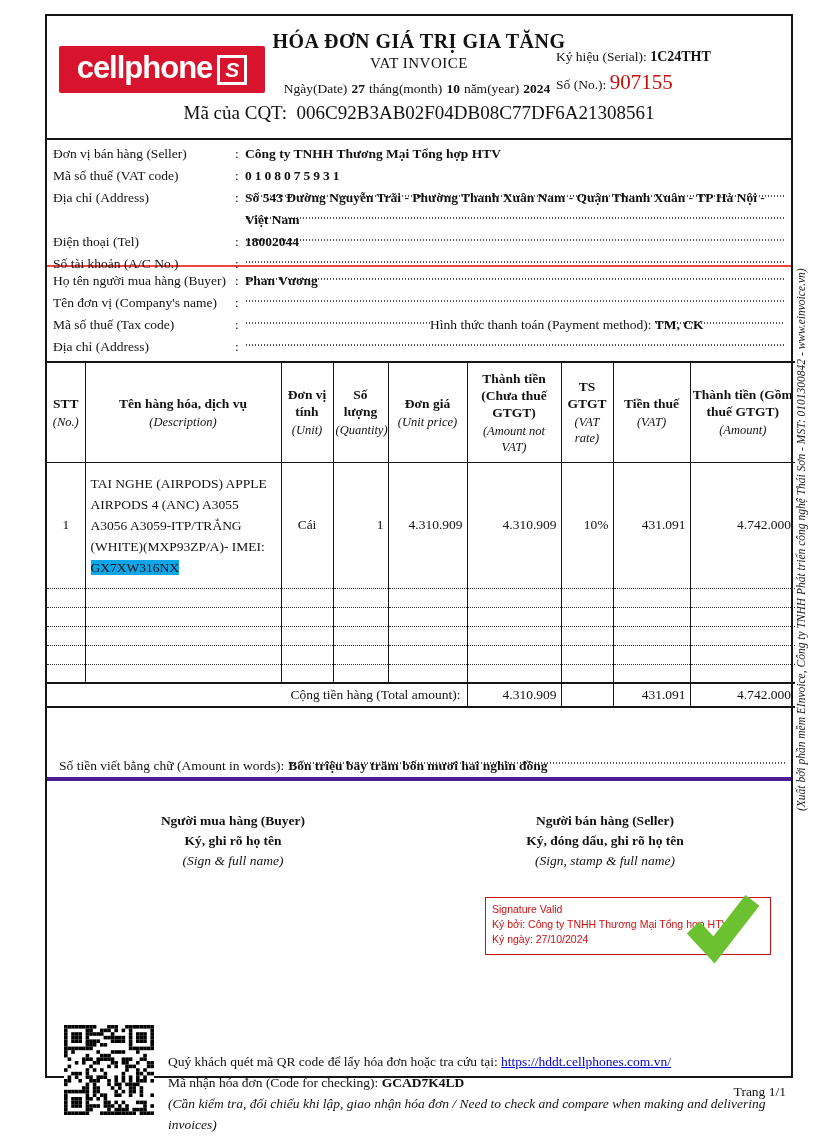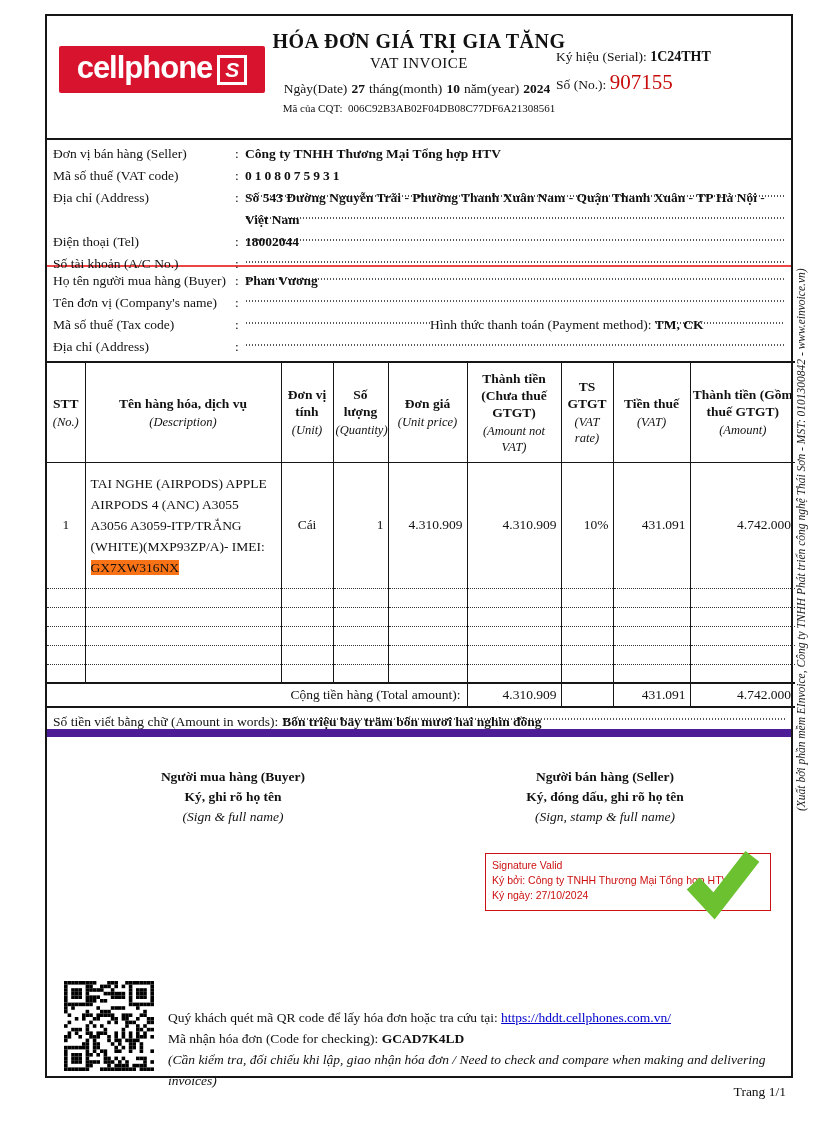--- a/index.html
+++ b/index.html
@@ -18,21 +18,21 @@
                font-size:21px; font-weight:bold; font-style:italic; }
   .title-block { text-align:center; padding-top:14px; }
   .title { font-size:20px; font-weight:bold; letter-spacing:0.5px; }
   .subtitle { font-size:15px; margin-top:2px; letter-spacing:0.5px; }
   .serial-block { position:absolute; right:10px; top:33px; text-align:left; font-size:13.5px; width:225px; }
   .serial-line b { font-size:14px; }
   .no-line { margin-top:5px; }
   .invoice-no { color:#c80b0b; font-size:21px; }
   .date-line { font-size:13.5px; margin-top:9px; }
   .date-line b { padding:0 4px; }
-  .cqt-line { font-size:11px; margin-top:5px; }
+  .cqt-line { font-size:19px; margin-top:5px; }
   .it { }
 
   
   .info-section { padding:3px 6px 0 6px; font-size:13.5px; }
   .sect-seller { height:127px; border-bottom:2px solid #ef4444; }
   .sect-buyer { height:94px; }
   .info-row { display:flex; line-height:22px; }
   .info-lbl { flex:0 0 182px; }
   .info-colon { flex:0 0 10px; }
   .info-val { flex:1 1 auto; min-width:0; }
@@ -46,31 +46,31 @@
   
   table { width:100%; border-collapse:collapse; table-layout:fixed; border-top:2px solid #161616; }
   th, td { border-left:1px solid #161616; vertical-align:middle; }
   th:first-child, td:first-child { border-left:none; }
   thead th { border-bottom:1px solid #161616; height:100px; text-align:center; padding:2px; }
   .h-vi { font-size:13.5px; font-weight:bold; line-height:17px; }
   .h-en { font-size:12.5px; font-style:italic; font-weight:normal; line-height:16px; margin-top:2px; }
   td { font-size:13.5px; }
   .item-row td { border-bottom:1px dotted #333; height:126px; }
   .desc-cell { padding:4px 5px; line-height:21px; text-align:left; vertical-align:middle; }
-  .hl { background:#f97316; }
+  .hl { background:#0ea5e9; }
   .c { text-align:center; }
   .r { text-align:right; padding-right:4px; }
   .empty-row td { border-bottom:1px dotted #333; height:19px; }
   .empty-row:last-of-type td { border-bottom:none; }
   .total-row td { border-top:2px solid #161616; border-bottom:2px solid #161616; height:24px; }
   .total-lbl { text-align:right; padding-right:6px; border-left:none !important; }
   .total-row td.noline { border-left:none; }
 
   
-  .words-row { display:flex; height:29px; line-height:24px; font-size:13.5px; padding:2px 6px 0 6px; border-bottom:8px solid #4c1d95; }
+  .words-row { display:flex; height:29px; line-height:24px; font-size:13.5px; padding:2px 6px 0 12px; border-bottom:4px solid #4c1d95;margin-top:44px; }
   .words-lbl { flex:0 0 auto; padding-right:4px; }
   .words-val { flex:1 1 auto; font-weight:bold; }
 
   
   .signatures { position:relative; height:238px; display:flex; }
   .sig-col { flex:1 1 50%; text-align:center; padding-top:32px; font-size:13.5px; position:relative; }
   .sig-t1 { font-weight:bold; }
   .sig-t2 { font-weight:bold; margin-top:4px; }
   .sig-t3 { font-style:italic; margin-top:4px; }
   .stamp { position:absolute; left:66px; top:116px; width:286px; height:58px; border:1px solid #cc1111; text-align:left;

